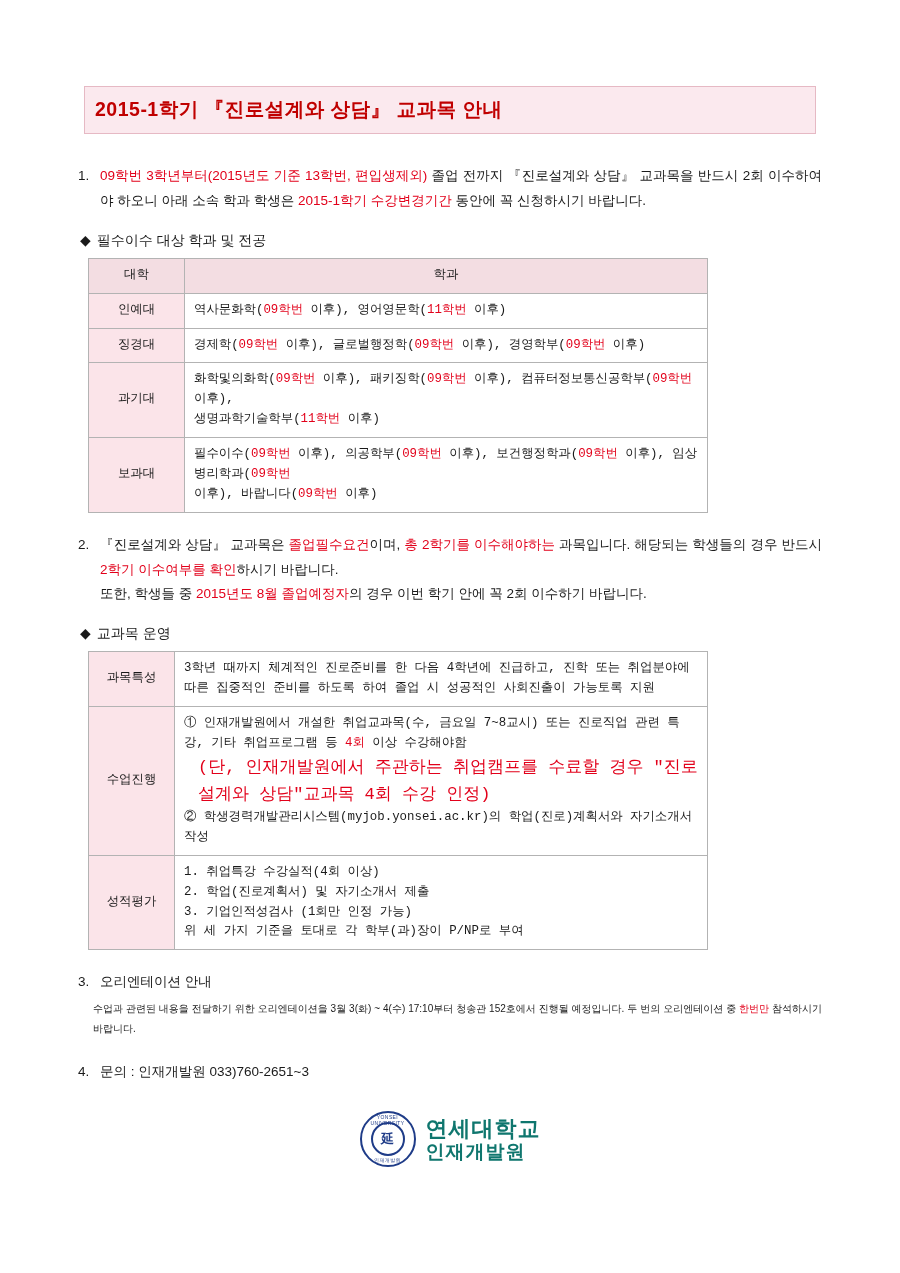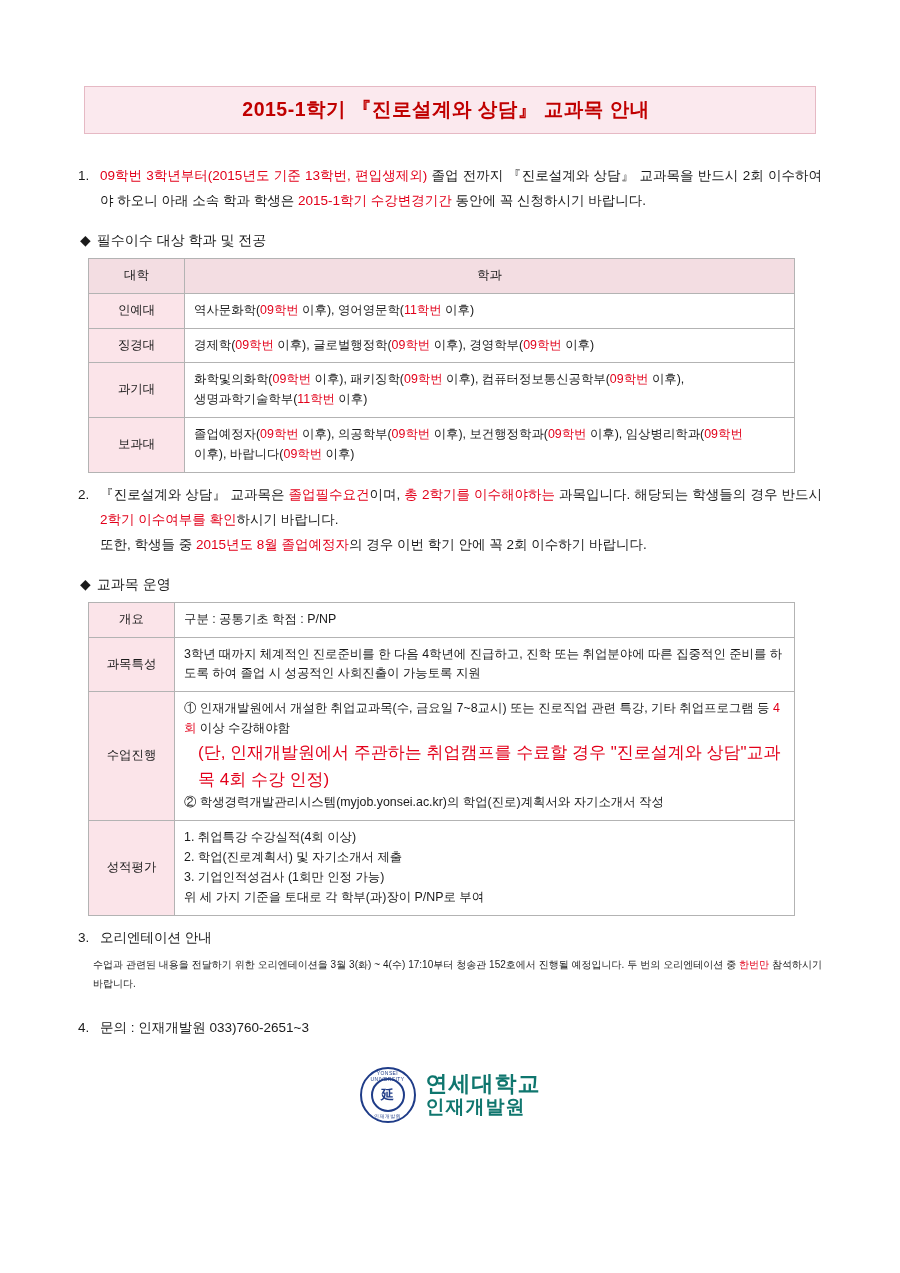--- a/index.html
+++ b/index.html
@@ -17,21 +17,21 @@
   }
   .page {
     padding: 60px 78px 0 78px;
     box-sizing: border-box;
     width: 900px;
     height: 1273px;
   }
   .title-box {
     border: 1px solid #e6b9c4;
     background: #fbe9ee;
-    text-align: center;
+    text-align: left;
     padding: 9px 18px 10px 10px;
     margin: 26px 6px 30px 6px;
   }
   .title-text {
     color: #c00000;
     font-size: 19.5px;
     font-weight: bold;
     letter-spacing: 0.5px;
   }
   .num-item {
@@ -52,23 +52,24 @@
   }
   .red { color: #e2001a; }
   .sec-head {
     font-size: 14px;
     margin: 18px 0 8px 2px;
     font-weight: normal;
   }
   .sec-head .dia { margin-right: 6px; }
   table.doc {
     border-collapse: collapse;
-    width: 707px;
-    margin: 0 0 0 10px;
+    width: 620px;
+    margin: 0 0 20px 10px;
     table-layout: fixed;
+    font-family: Liberation Mono, monospace;
   }
   table.doc td, table.doc th {
     border: 1px solid #b3b3b3;
     font-size: 12.4px;
     padding: 7px 9px;
     vertical-align: middle;
     line-height: 1.6;
     font-weight: normal;
   }
   table.doc th {
@@ -182,21 +183,21 @@
     <tr>
       <td class="cell-label">징경대</td>
       <td><span>경제학(</span><span class="red">09학번</span><span> 이후), 글로벌행정학(</span><span class="red">09학번</span><span> 이후), 경영학부(</span><span class="red">09학번</span><span> 이후)</span></td>
     </tr>
     <tr>
       <td class="cell-label">과기대</td>
       <td><span>화학및의화학(</span><span class="red">09학번</span><span> 이후), 패키징학(</span><span class="red">09학번</span><span> 이후), 컴퓨터정보통신공학부(</span><span class="red">09학번</span><span> 이후),</span><br><span>생명과학기술학부(</span><span class="red">11학번</span><span> 이후)</span></td>
     </tr>
     <tr>
       <td class="cell-label">보과대</td>
-      <td><span>졸업예정자(</span><span class="red">09학번</span><span> 이후), 의공학부(</span><span class="red">09학번</span><span> 이후), 보건행정학과(</span><span class="red">09학번</span><span> 이후), 임상병리학과(</span><span class="red">09학번</span><br><span>이후), 바랍니다(</span><span class="red">09학번</span><span> 이후)</span></td>
+      <td><span>필수이수(</span><span class="red">09학번</span><span> 이후), 의공학부(</span><span class="red">09학번</span><span> 이후), 보건행정학과(</span><span class="red">09학번</span><span> 이후), 임상병리학과(</span><span class="red">09학번</span><br><span>이후), 바랍니다(</span><span class="red">09학번</span><span> 이후)</span></td>
     </tr>
   </tbody>
     </table>
 
   <div class="num-item mt10">
     <div class="num">2.</div>
     <div class="body">
       <span>『진로설계와 상담』 교과목은 </span><span class="red">졸업필수요건</span><span>이며, </span><span class="red">총 2학기를 이수해야하는</span><span> 과목입니다. 해당되는 학생들의 경우 반드시 </span><span class="red">2학기 이수여부를 확인</span><span>하시기 바랍니다.</span>
       <div>
         <span>또한, 학생들 중 </span><span class="red">2015년도 8월 졸업예정자</span><span>의 경우 이번 학기 안에 꼭 2회 이수하기 바랍니다.</span>
@@ -207,24 +208,20 @@
   <div class="sec-head">
     <span class="dia">◆</span><span>교과목 운영</span>
   </div>
 
   <table class="doc t2">
     <colgroup>
         <col style="width:86px">
         <col>
       </colgroup>
     <tbody>
-        <tr>
-      <td class="cell-label">개요</td>
-      <td>구분 : 공통기초                   학점 : P/NP</td>
-    </tr>
     <tr>
       <td class="cell-label">과목특성</td>
       <td>3학년 때까지 체계적인 진로준비를 한 다음 4학년에 진급하고, 진학 또는 취업분야에 따른 집중적인 준비를 하도록 하여 졸업 시 성공적인 사회진출이 가능토록 지원</td>
     </tr>
     <tr>
       <td class="cell-label">수업진행</td>
       <td>
         <div>
           <span>① 인재개발원에서 개설한 취업교과목(수, 금요일 7~8교시) 또는 진로직업 관련 특강, 기타 취업프로그램 등 </span><span class="red">4회</span><span> 이상 수강해야함</span>
         </div>

